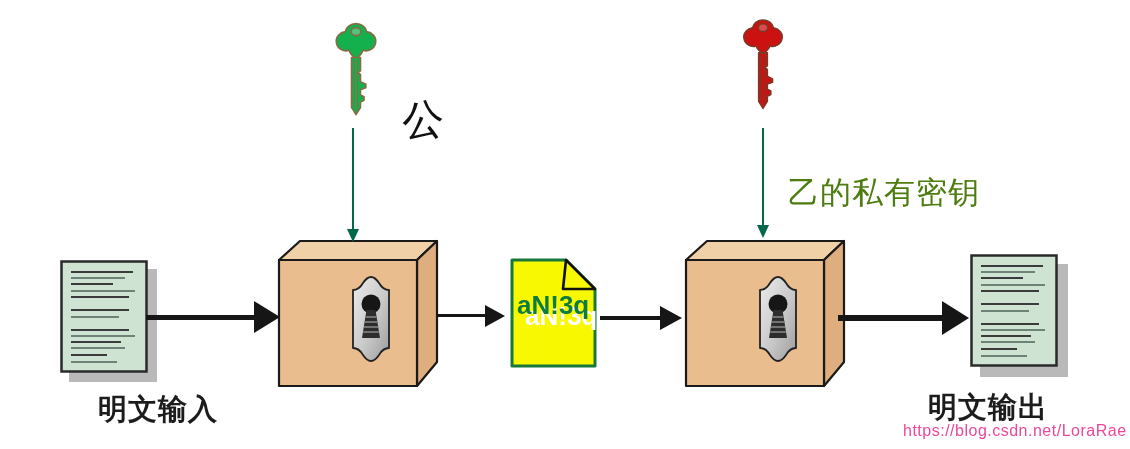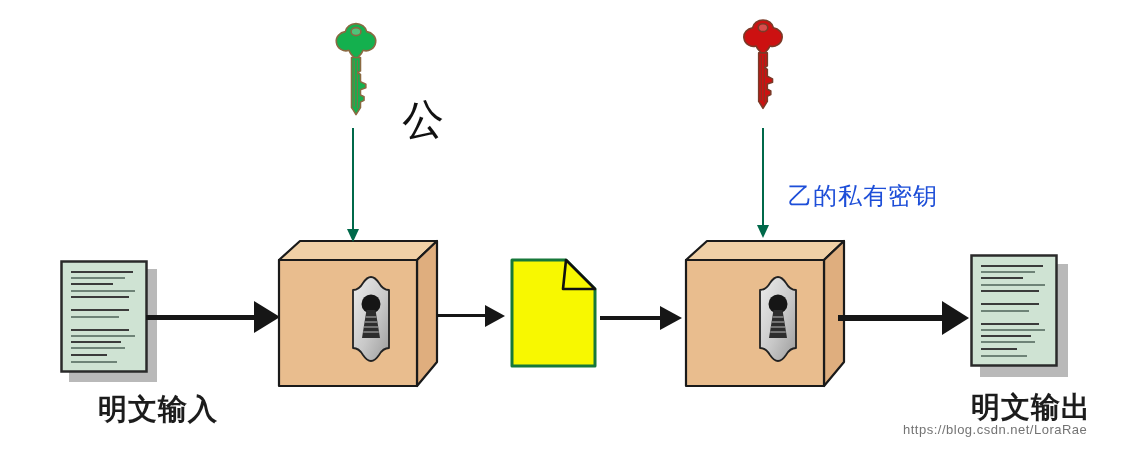--- a/index.html
+++ b/index.html
@@ -19,31 +19,31 @@
 
   
   .karrow-line{background:#00694a;width:2px;}
   .karrow-head{width:0;height:0;border-left:6px solid transparent;border-right:6px solid transparent;border-top:13px solid #00694a;}
 
   
   .node-label{
     font-weight:bold;font-size:29px;color:#1c1c1c;white-space:nowrap;
     transform:translateX(-50%);letter-spacing:1px;
   }
-  .key-label{font-size:24px;color:#1d4ed8;white-space:nowrap;letter-spacing:1px;margin-top:8px;}
+  .key-label{font-size:31px;color:#4d7c0f;white-space:nowrap;letter-spacing:1px;}
   .pub-annot{font-size:42px;color:#111;transform:rotate(-4deg);font-weight:500;}
 
   
   .note-text{
     font-weight:bold;font-size:26px;line-height:31px;color:#0c7c40;
     text-shadow:8px 11px 0 #ffffff;white-space:pre;letter-spacing:0px;
   }
 
   .watermark{
-    font-size:13px;color:#737373;letter-spacing:0.5px;white-space:nowrap;
+    font-size:16px;color:#ec4899;letter-spacing:0.5px;white-space:nowrap;
   }
 </style>
 </head>
 <body>
 
 <div id="stage">
 
   <svg width="0" height="0" style="position:absolute" aria-hidden="true">
     <defs>
       <linearGradient id="plateGrad" x1="0" y1="0" x2="1" y2="1">
@@ -136,21 +136,21 @@
   <div class="abs arrow-head" style="left:485px;top:305px;border-top:11px solid transparent;border-bottom:11px solid transparent;border-left:20px solid #161616;"></div>
 
   <div class="abs" style="left:510px;top:257px;">
     <svg width="88" height="112" viewBox="0 0 88 112">
       <g stroke="#17783a">
         <polygon points="2,3 56,3 85,32 85,109 2,109" stroke-width="3" stroke-linejoin="round" fill="#f8f800"></polygon>
       </g>
       <polygon points="56,3 85,32 53,32" stroke="#111111" stroke-width="2.6" stroke-linejoin="round" fill="#f8f800"></polygon>
     </svg>
   </div>
-  <div class="abs note-text" style="left:517px;top:290px;"><br></div>
+  <div class="abs note-text" style="left:517px;top:290px;"><span>aN!3q</span><br></div>
 
   <div class="abs arrow-line" style="left:600px;top:316px;width:62px;height:4px;"></div>
   <div class="abs arrow-head" style="left:660px;top:306px;border-top:12px solid transparent;border-bottom:12px solid transparent;border-left:22px solid #161616;"></div>
 
   <div class="abs" style="left:683px;top:238px;">
     <svg width="164" height="152">
         <use href="#lockBox"></use>
       </svg>
   </div>
 
@@ -167,17 +167,17 @@
 
   <div class="abs arrow-line" style="left:838px;top:315px;width:106px;height:6px;"></div>
   <div class="abs arrow-head" style="left:942px;top:301px;border-top:17px solid transparent;border-bottom:17px solid transparent;border-left:27px solid #161616;"></div>
 
   <div class="abs doc-shadow" style="left:980px;top:264px;width:88px;height:113px;"></div>
   <div class="abs doc" style="left:970px;top:254px;">
     <svg width="88" height="113">
         <use href="#docLines"></use>
       </svg>
   </div>
-  <div class="abs node-label" style="left:1031px;top:388px;text-align:right;">明文输出</div>
+  <div class="abs node-label" style="left:988px;top:388px;text-align:right;">明文输出</div>
 
   <div class="abs watermark" style="left:903px;top:422px;">https://blog.csdn.net/LoraRae</div>
 
 </div>
 
 </body></html>

